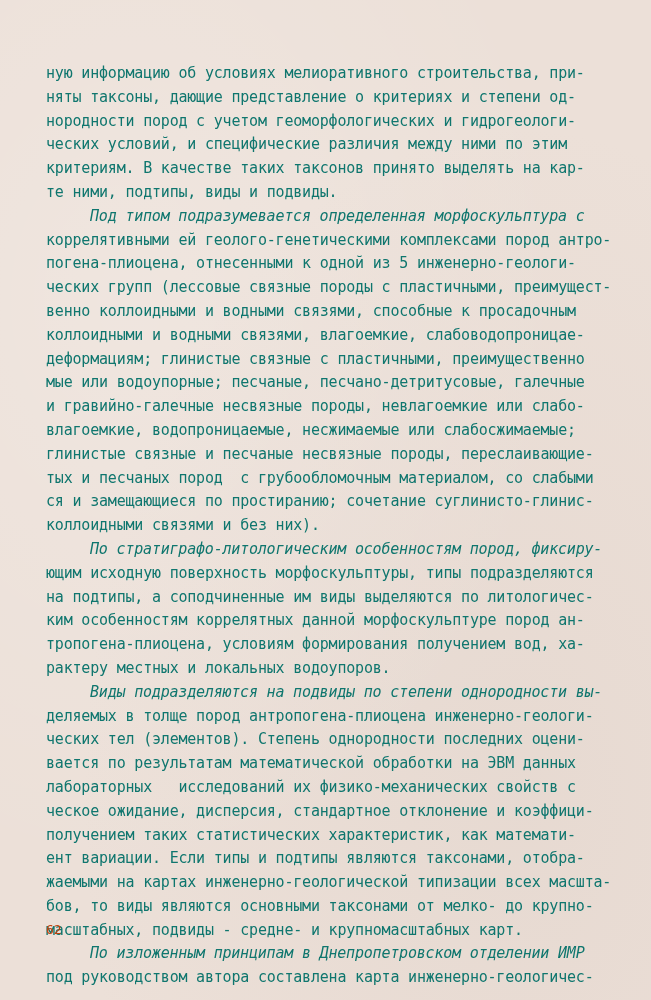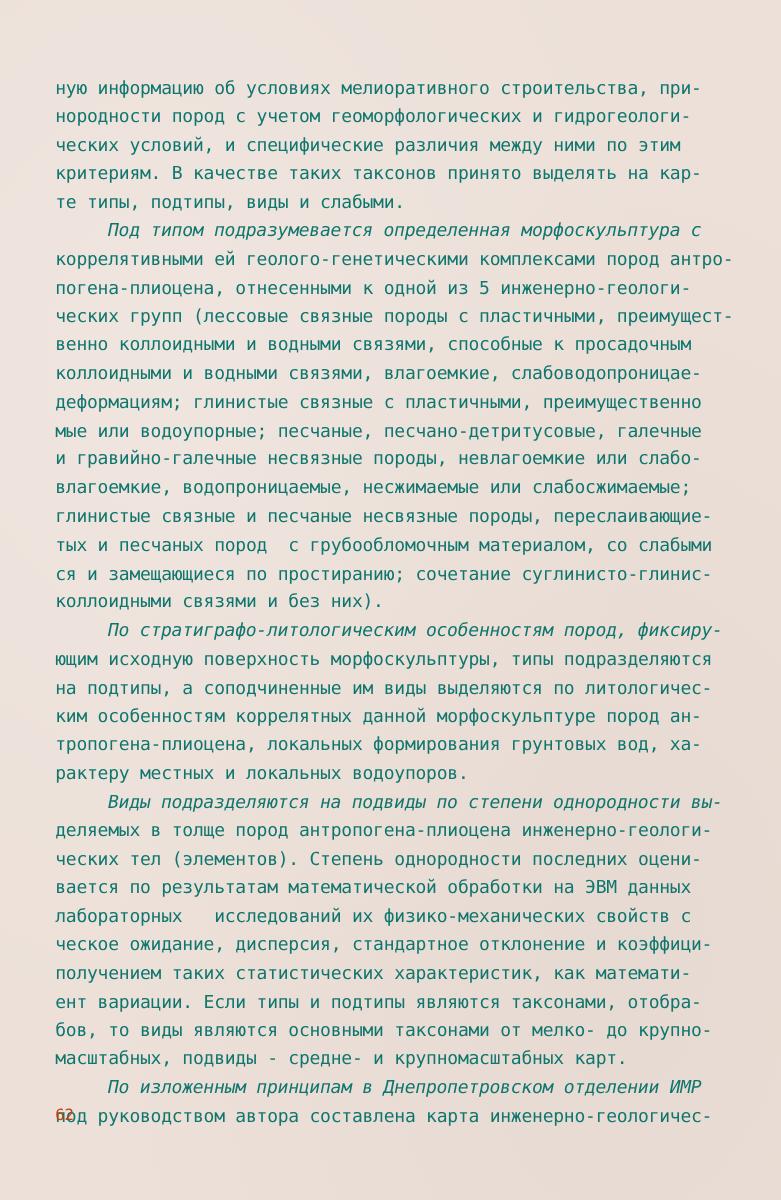--- a/index.html
+++ b/index.html
@@ -26,24 +26,25 @@
       font-family: "DejaVu Sans Mono", "Liberation Mono", monospace;
       font-size: 13px; color: #c2410c;
     }
   </style>
 </head>
 <body>
 
 <div class="page">
   <div>
     <span class="line">ную информацию об условиях мелиоративного строительства, при-</span>
+    <span class="line">няты таксоны, дающие представление о критериях и степени од-</span>
     <span class="line">нородности пород с учетом геоморфологических и гидрогеологи-</span>
     <span class="line">ческих условий, и специфические различия между ними по этим</span>
     <span class="line">критериям. В качестве таких таксонов принято выделять на кар-</span>
-    <span class="line">те типы, подтипы, виды и слабыми.</span>
+    <span class="line">те ними, подтипы, виды и подвиды.</span>
   </div>
   <div>
     <span class="line indent">Под типом подразумевается определенная морфоскульптура с</span>
     <span class="line">коррелятивными ей геолого-генетическими комплексами пород антро-</span>
     <span class="line">погена-плиоцена, отнесенными к одной из 5 инженерно-геологи-</span>
     <span class="line">ческих групп (лессовые связные породы с пластичными, преимущест-</span>
     <span class="line">венно коллоидными и водными связями, способные к просадочным</span>
     <span class="line">коллоидными и водными связями, влагоемкие, слабоводопроницае-</span>
     <span class="line">деформациям; глинистые связные с пластичными, преимущественно</span>
     <span class="line">мые или водоупорные; песчаные, песчано-детритусовые, галечные</span>
@@ -52,32 +53,33 @@
     <span class="line">глинистые связные и песчаные несвязные породы, переслаивающие-</span>
     <span class="line">тых и песчаных пород  с грубообломочным материалом, со слабыми</span>
     <span class="line">ся и замещающиеся по простиранию; сочетание суглинисто-глинис-</span>
     <span class="line">коллоидными связями и без них).</span>
   </div>
   <div>
     <span class="line indent">По стратиграфо-литологическим особенностям пород, фиксиру-</span>
     <span class="line">ющим исходную поверхность морфоскульптуры, типы подразделяются</span>
     <span class="line">на подтипы, а соподчиненные им виды выделяются по литологичес-</span>
     <span class="line">ким особенностям коррелятных данной морфоскульптуре пород ан-</span>
-    <span class="line">тропогена-плиоцена, локальных формирования грунтовых вод, ха-</span>
+    <span class="line">тропогена-плиоцена, условиям формирования получением вод, ха-</span>
     <span class="line">рактеру местных и локальных водоупоров.</span>
   </div>
   <div>
     <span class="line indent">Виды подразделяются на подвиды по степени однородности вы-</span>
     <span class="line">деляемых в толще пород антропогена-плиоцена инженерно-геологи-</span>
     <span class="line">ческих тел (элементов). Степень однородности последних оцени-</span>
     <span class="line">вается по результатам математической обработки на ЭВМ данных</span>
     <span class="line">лабораторных   исследований их физико-механических свойств с</span>
     <span class="line">ческое ожидание, дисперсия, стандартное отклонение и коэффици-</span>
     <span class="line">получением таких статистических характеристик, как математи-</span>
     <span class="line">ент вариации. Если типы и подтипы являются таксонами, отобра-</span>
+    <span class="line">жаемыми на картах инженерно-геологической типизации всех масшта-</span>
     <span class="line">бов, то виды являются основными таксонами от мелко- до крупно-</span>
     <span class="line">масштабных, подвиды - средне- и крупномасштабных карт.</span>
   </div>
   <div>
     <span class="line indent">По изложенным принципам в Днепропетровском отделении ИМР</span>
     <span class="line">под руководством автора составлена карта инженерно-геологичес-</span>
   </div>
 </div>
 
 <div class="page-num">62</div>

